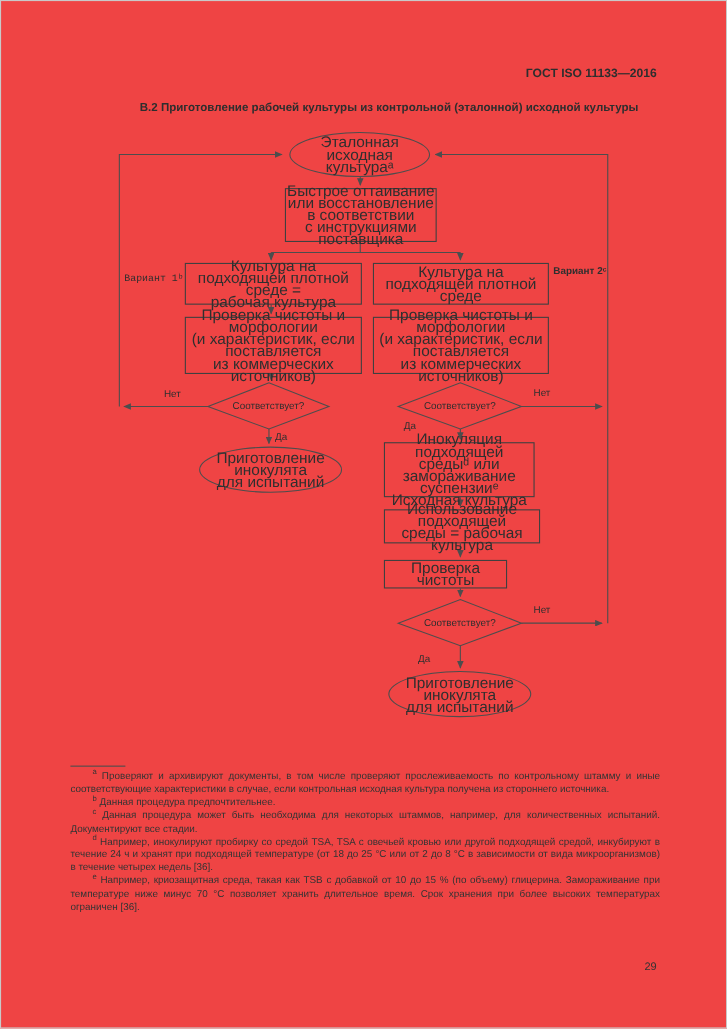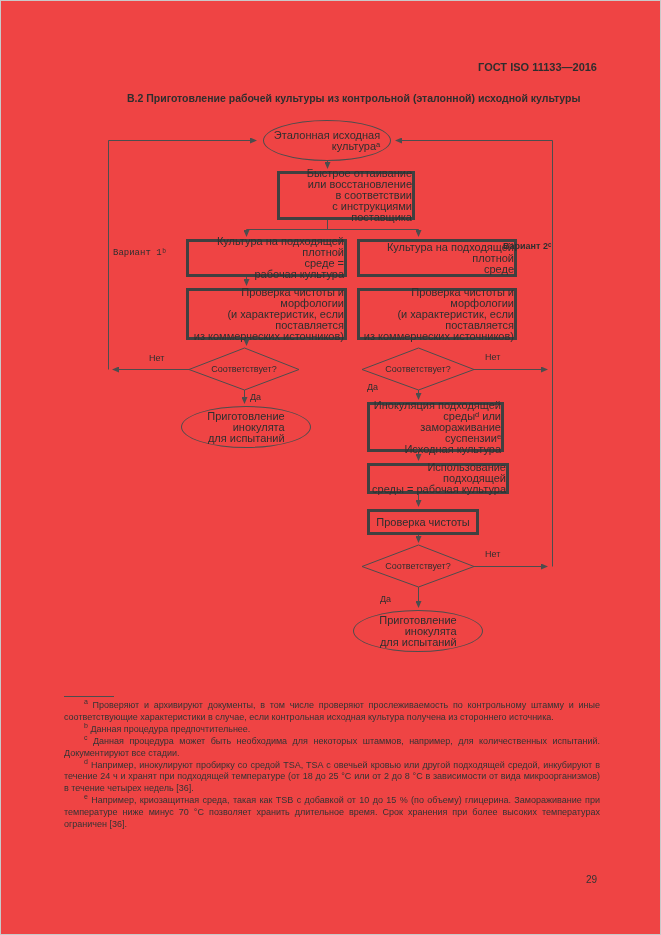--- a/index.html
+++ b/index.html
@@ -13,24 +13,24 @@
     font-size:11px; font-weight:bold; color:#2e2e2e;
   }
   .section-title{
     position:absolute; top:91px; left:85px;
     font-size:10.5px; font-weight:bold; color:#2e2e2e;margin-left:41px;
   }
   .flow-svg{position:absolute; left:0; top:0; width:661px; height:935px;}
   .node{
     position:absolute; box-sizing:border-box;
     display:flex; align-items:center; justify-content:center;
-    text-align:right; white-space:pre-line;
-    font-size:11px; line-height:11px; color:#2f2f2f;
+    text-align:center; white-space:pre-line;
+    font-size:14px; line-height:11px; color:#2f2f2f;
   }
-  .rect{border:3px solid #404040;margin-left:18px;}
+  .rect{border:1px solid #404040;}
   .ellipse{border:1px solid #4d4d4d; border-radius:50%;}
   .diamond-label{
     position:absolute; transform:translate(-50%,-50%);
     font-size:9px; color:#2f2f2f; white-space:nowrap;
   }
   .edge-label{
     position:absolute; font-size:9px; color:#2f2f2f; white-space:nowrap;
   }
   .caption{
     position:absolute; top:663px; left:0; width:100%;

